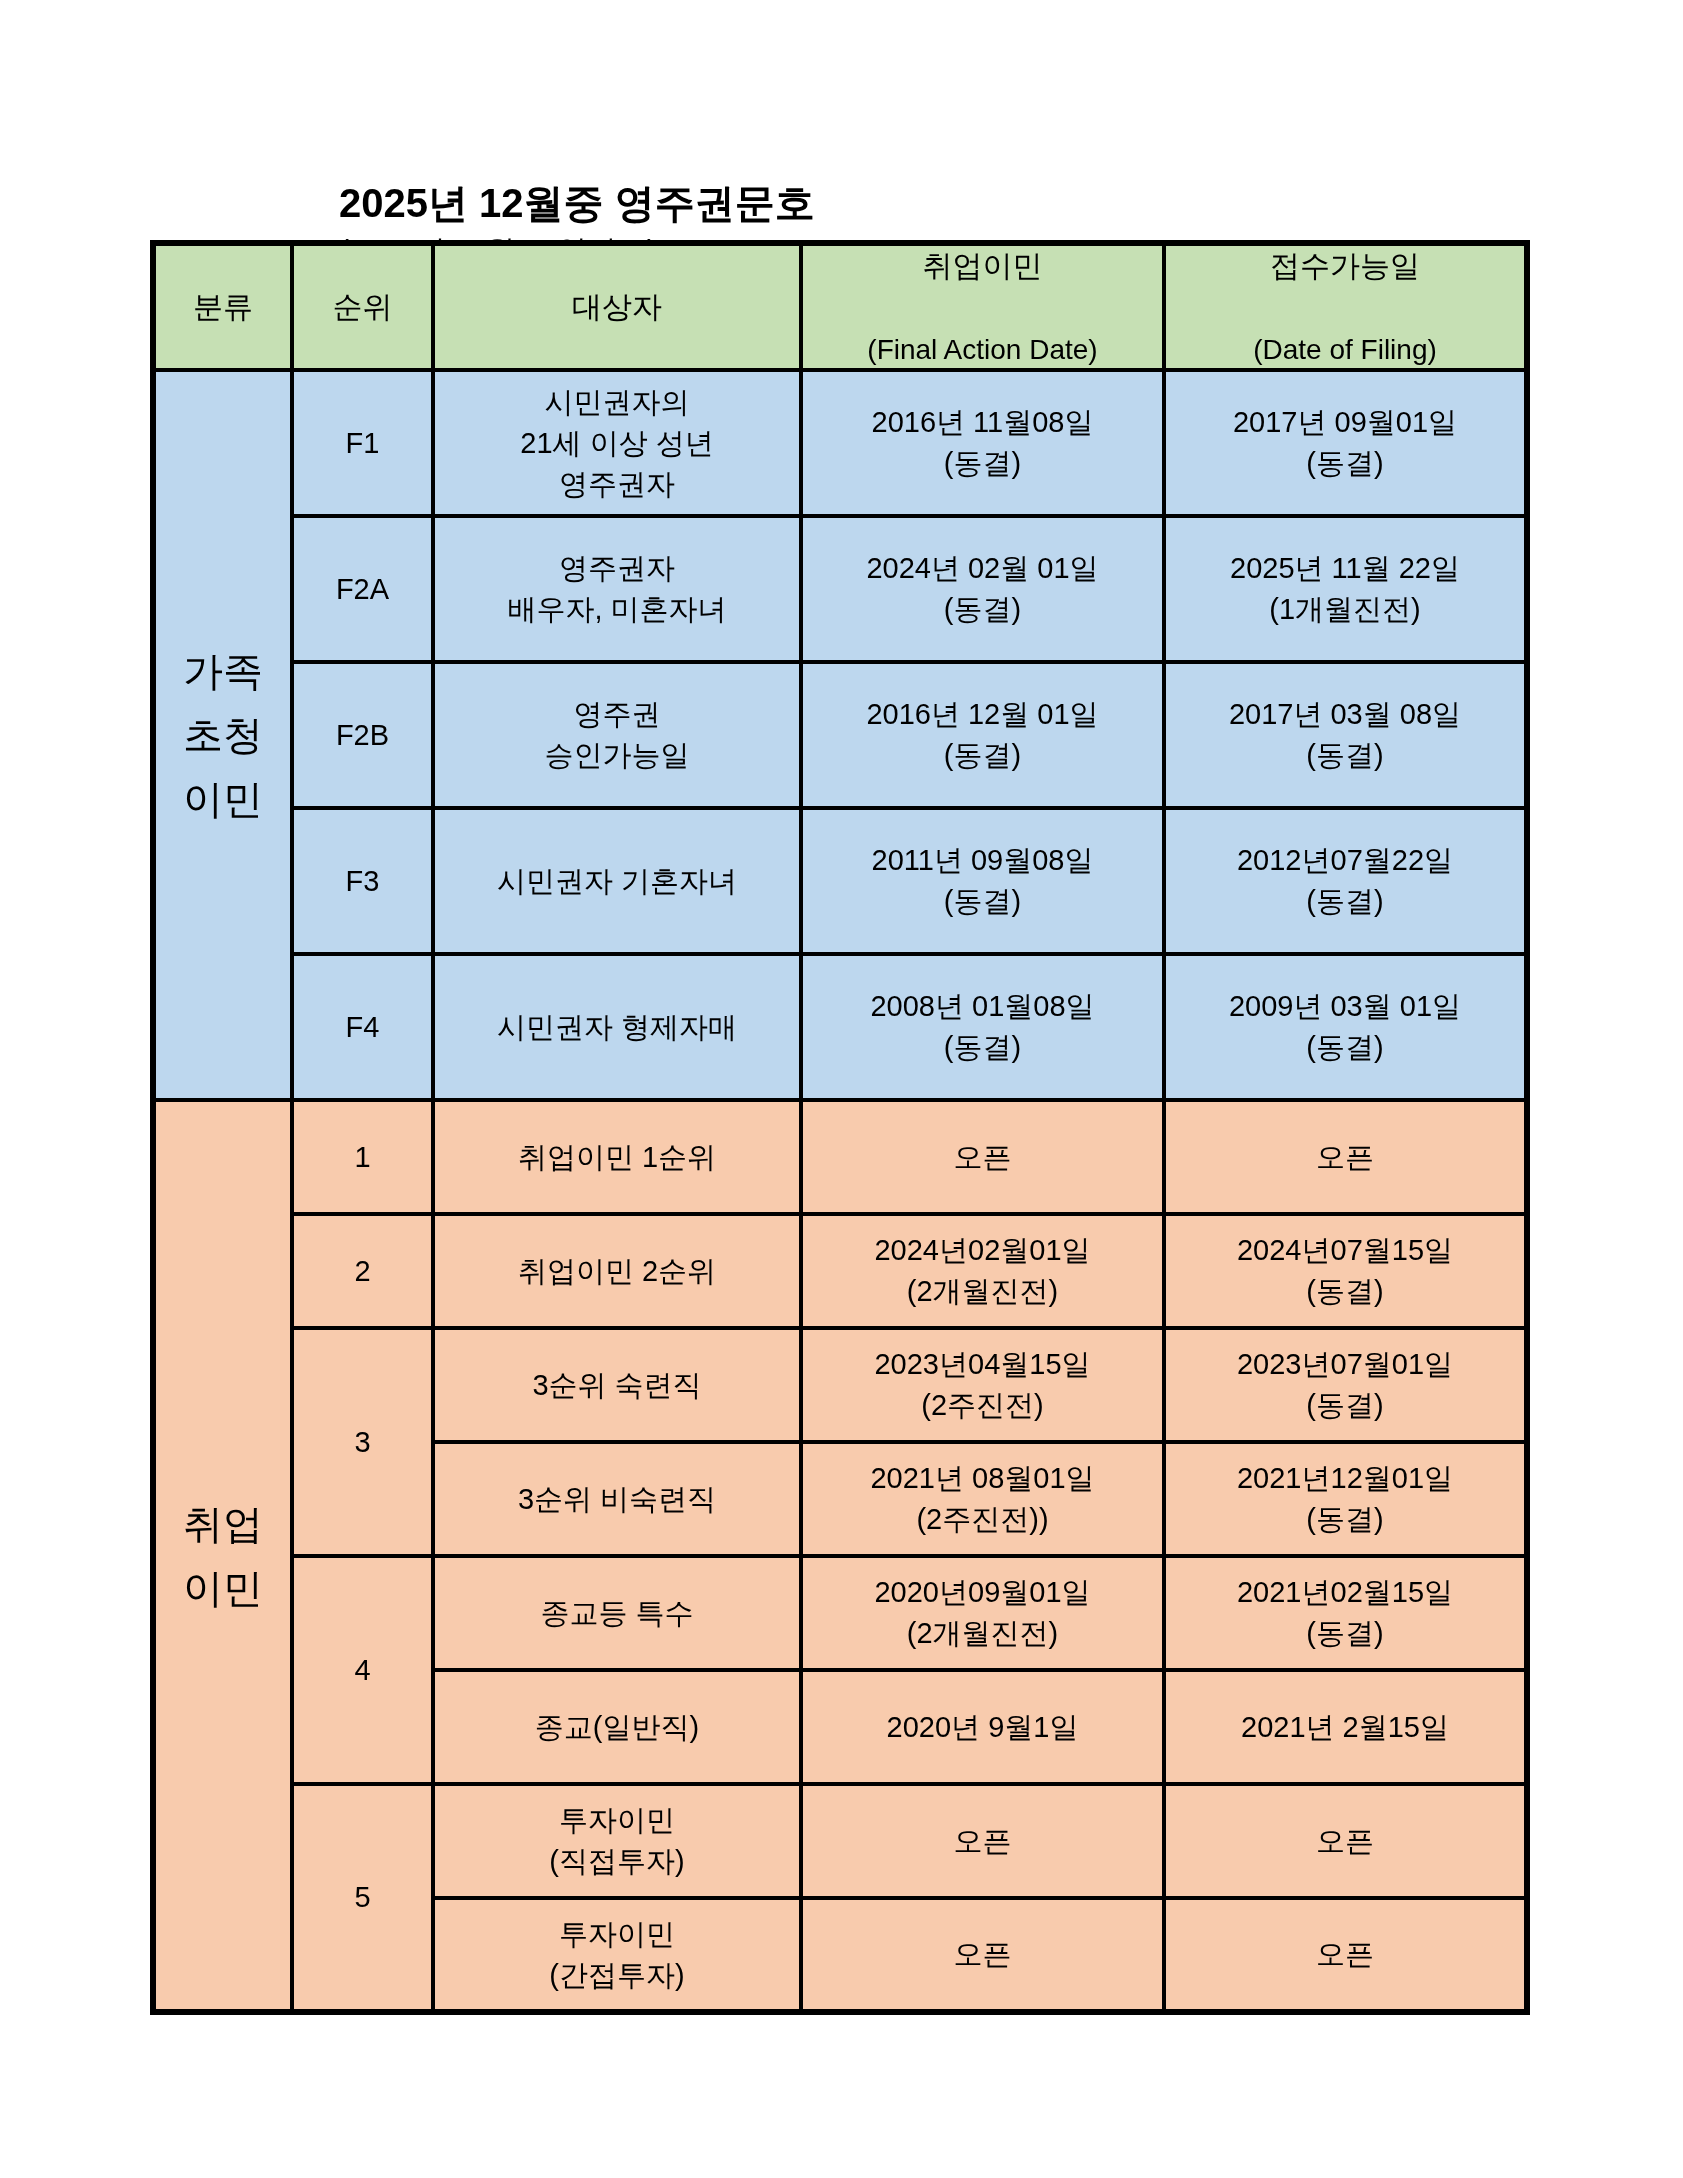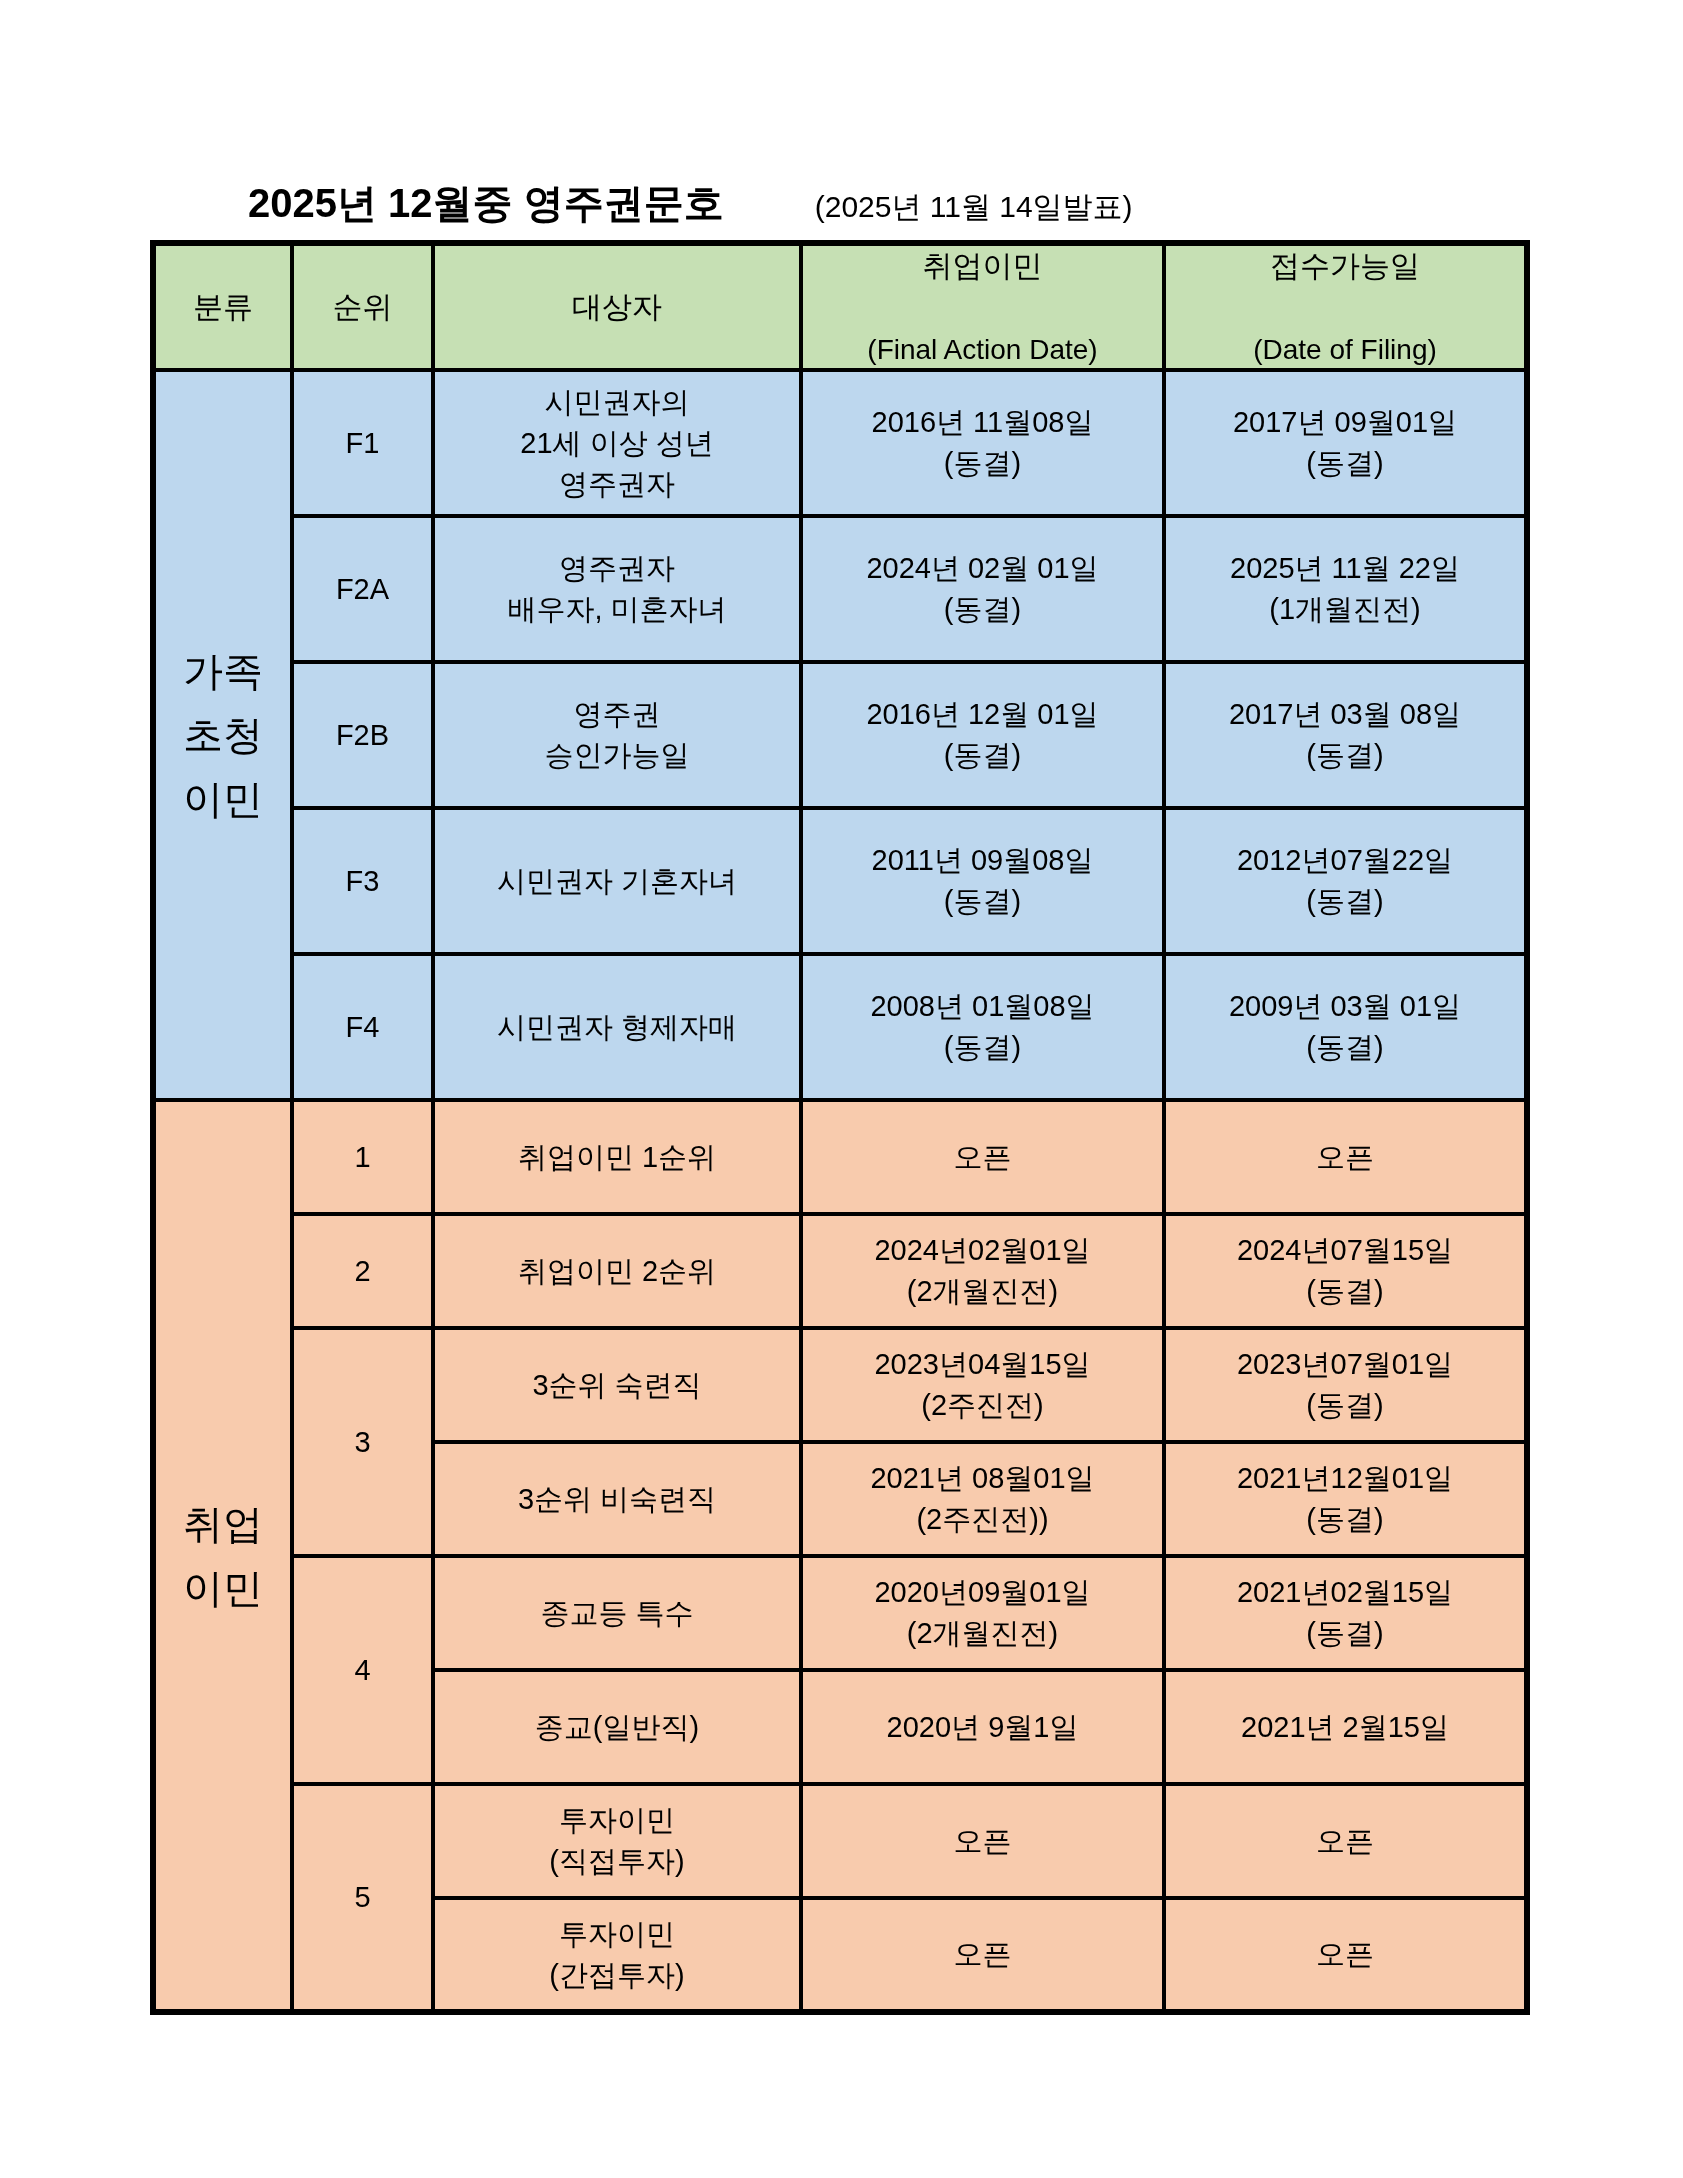--- a/index.html
+++ b/index.html
@@ -11,20 +11,21 @@
     font-family:"Liberation Sans", sans-serif;
     color:#000;
   }
   .title-row{
     position:absolute;
     left:248px;
     top:176px;
     display:flex;
     align-items:baseline;
     white-space:nowrap;
+    flex-direction:column;
   }
   .doc-title{
     font-size:40px;
     font-weight:bold;
     letter-spacing:0px;
   }
   .doc-subtitle{
     font-size:30px;
     font-weight:normal;
     margin-left:91px;

